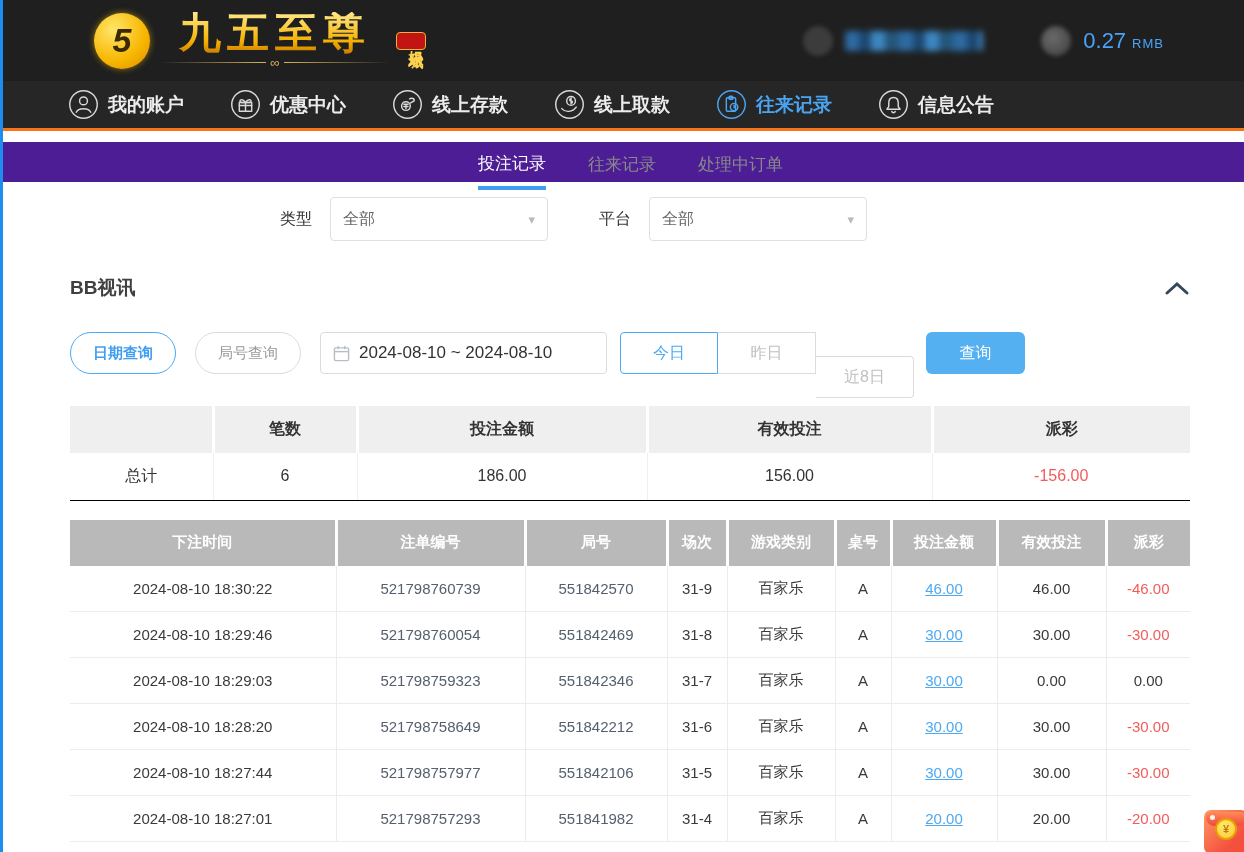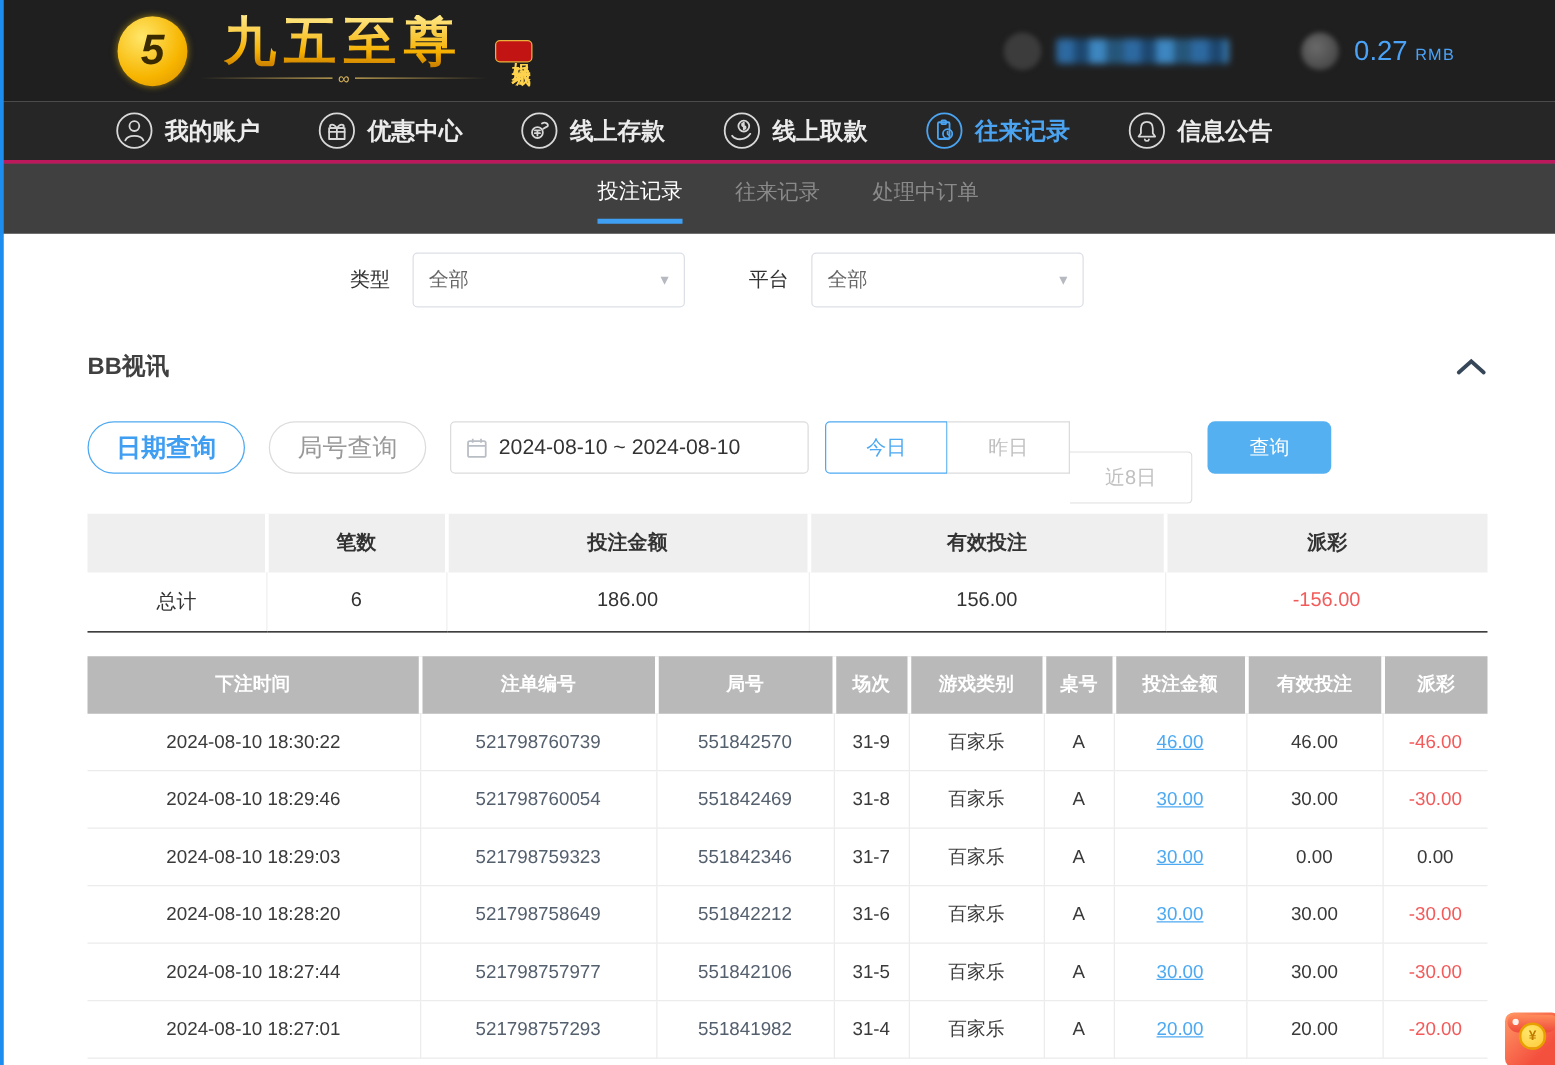--- a/index.html
+++ b/index.html
@@ -30,29 +30,29 @@
   .user-area { position:absolute; right:80px; top:0; height:81px; display:flex; align-items:center; }
   .avatar-blur { width:30px; height:30px; border-radius:50%; background:#3c3c3c; filter:blur(2px); }
   .name-blur { width:138px; height:20px; margin-left:12px; border-radius:3px; filter:blur(3px); opacity:.95;
     background:repeating-linear-gradient(90deg,#2e6ea8 0 14px,#1d4a74 14px 26px,#3f8cc9 26px 40px,#26597f 40px 54px); }
   .coin-blur { width:30px; height:30px; border-radius:50%; margin-left:58px; filter:blur(2px);
     background:radial-gradient(circle at 40% 40%, #6a6a6a, #3c3c3c); }
   .balance { margin-left:12px; color:#4aa3f7; font-size:22px; }
   .balance .cur { font-size:13px; margin-left:6px; letter-spacing:1px; }
 
   
-  .nav { height:50px; background:#262626; border-bottom:3px solid #be185d; display:flex; align-items:center; padding-left:92px; }
+  .nav { height:50px; background:#262626; border-bottom:3px solid #f97316; display:flex; align-items:center; padding-left:68px; }
   .nav-item { display:flex; align-items:center; margin-right:46px; cursor:pointer; color:#ececec; }
   .nav-item svg { width:31px; height:31px; stroke:#d8d8d8; fill:none; stroke-width:1.4; stroke-linecap:round; stroke-linejoin:round; }
   .nav-item .lbl { margin-left:9px; font-size:19px; font-weight:600; }
   .nav-item.active { color:#4ba4f2; }
   .nav-item.active svg { stroke:#4ba4f2; }
 
   
-  .tabbar { height:56px; background:#404040; display:flex; padding-left:478px; }
+  .tabbar { height:40px; background:#4c1d95; display:flex; padding-left:478px;margin-top:11px; }
   .tab { height:48px; line-height:46px; font-size:17px; color:#8a8a8a; margin-right:42px; cursor:pointer; }
   .tab.active { color:#fff; border-bottom:4px solid #3f9ff2; line-height:44px; }
 
   
   .filter-row { display:flex; align-items:center; padding-left:280px; margin-top:15px; }
   .f-label { font-size:16px; color:#333; }
   .select { width:218px; height:44px; margin-left:18px; border:1px solid #dcdfe6; border-radius:4px;
     display:flex; align-items:center; padding:0 12px; cursor:pointer; background:#fff; }
   .select .val { flex:1; font-size:16px; color:#666; }
   .select .caret { color:#b6b9c0; font-size:13px; }
@@ -60,21 +60,21 @@
 
   
   .content { padding:0 54px 0 70px; }
   .section-head { display:flex; align-items:center; justify-content:space-between; width:1120px; margin-top:34px; }
   .section-title { font-size:19px; font-weight:bold; color:#404040; }
   .chevron { cursor:pointer; width:26px; height:18px; display:flex; align-items:center; justify-content:center; }
   .chevron svg { stroke:#37475a; stroke-width:3; fill:none; stroke-linecap:round; }
 
   
   .query-row { display:flex; align-items:center; margin-top:31px; height:42px; }
-  .pill { height:42px; padding:0 22px; border-radius:21px; background:#fff; font-size:20px;
+  .pill { height:42px; padding:0 22px; border-radius:21px; background:#fff; font-size:15px;
     display:flex; align-items:center; cursor:pointer; }
   .pill.active { border:1px solid #4da9f2; color:#3f9ef2; font-weight:bold; }
   .pill.idle { border:1px solid #dcdcdc; color:#999; margin-left:19px; }
   .date-input { height:42px; width:287px; margin-left:19px; border:1px solid #dcdcdc; border-radius:4px;
     display:flex; align-items:center; padding:0 12px; cursor:pointer; background:#fff; }
   .date-input svg { width:17px; height:17px; stroke:#b9bdc4; fill:none; stroke-width:1.5; }
   .date-input .txt { margin-left:9px; font-size:17px; color:#333; }
   .seg-group { display:flex; margin-left:13px; height:42px; border-radius:4px; }
   .seg { width:98px; height:42px; border:1px solid #dcdcdc; border-left-width:0; background:#fff;
     display:flex; align-items:center; justify-content:center; font-size:16px; color:#c0c0c0; cursor:pointer; }

